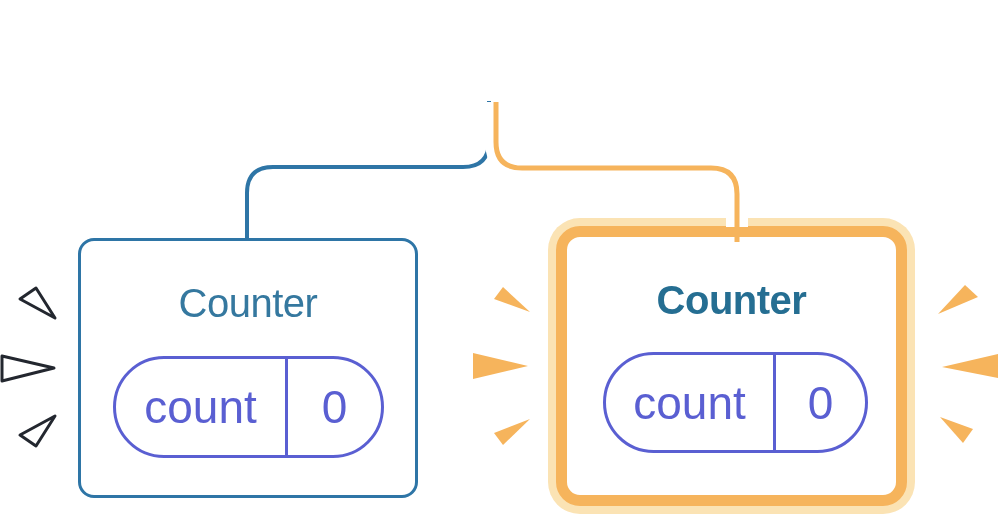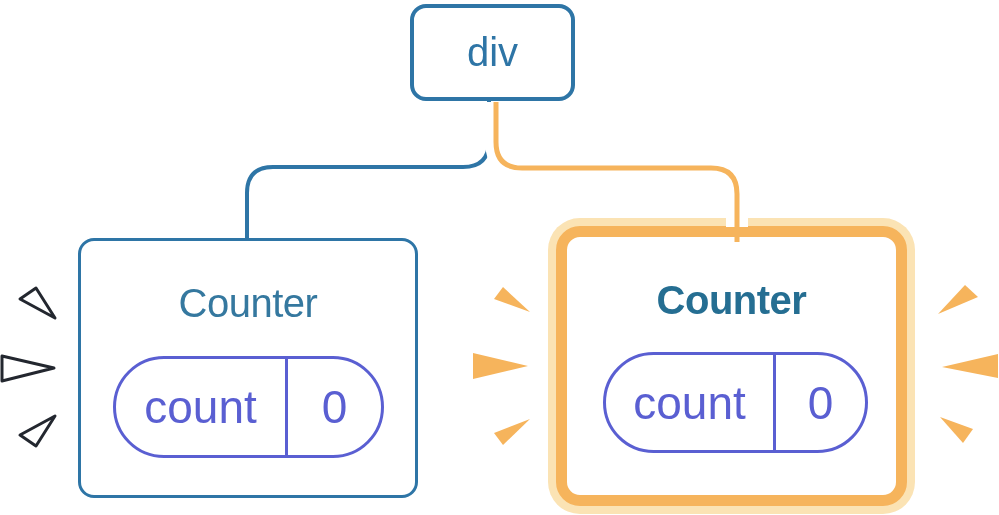--- a/index.html
+++ b/index.html
@@ -97,23 +97,20 @@
 </style>
 </head>
 <body>
 
 <div class="canvas">
 
   <svg class="layer layer-under" width="999" height="515" viewBox="0 0 999 515">
     <path class="blue-wire" d="M 489 101 L 489 141 Q 489 167 463 167 L 273 167 Q 247 167 247 193 L 247 242"></path>
   </svg>
 
-  <div class="node-div">
-    <span>div</span>
-  </div>
 
   <div class="card card-left">
     <div class="card-title">Counter</div>
     <div class="pill">
       <div class="pill-key">count</div>
       <div class="pill-value">0</div>
     </div>
   </div>
 
   <div class="card card-right">

